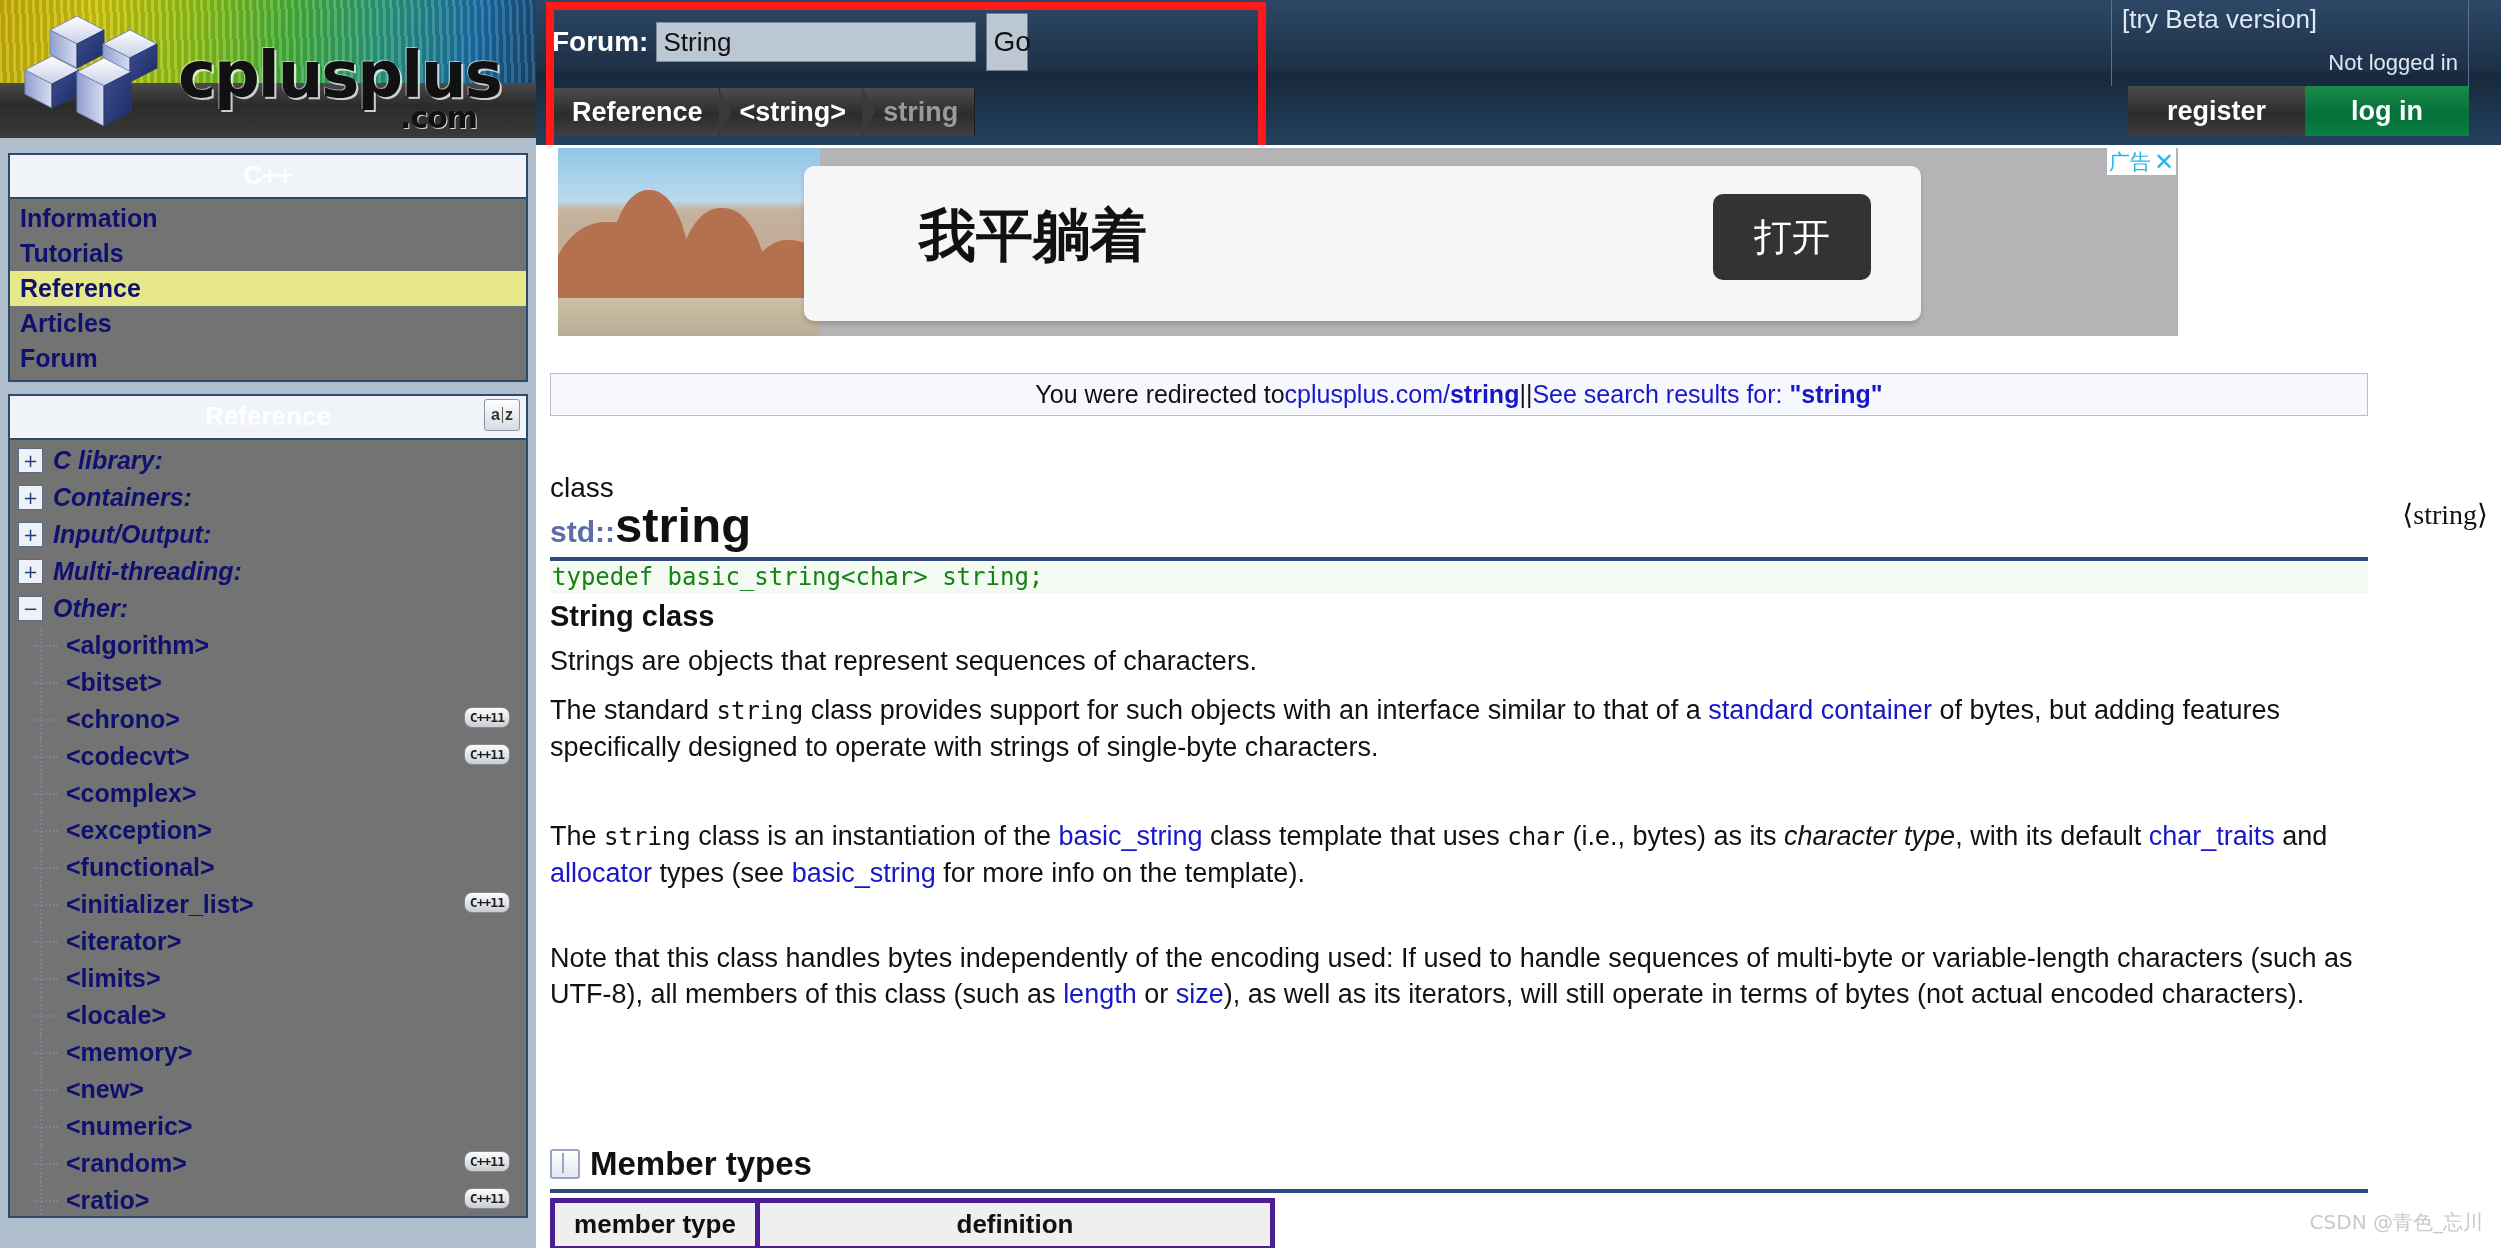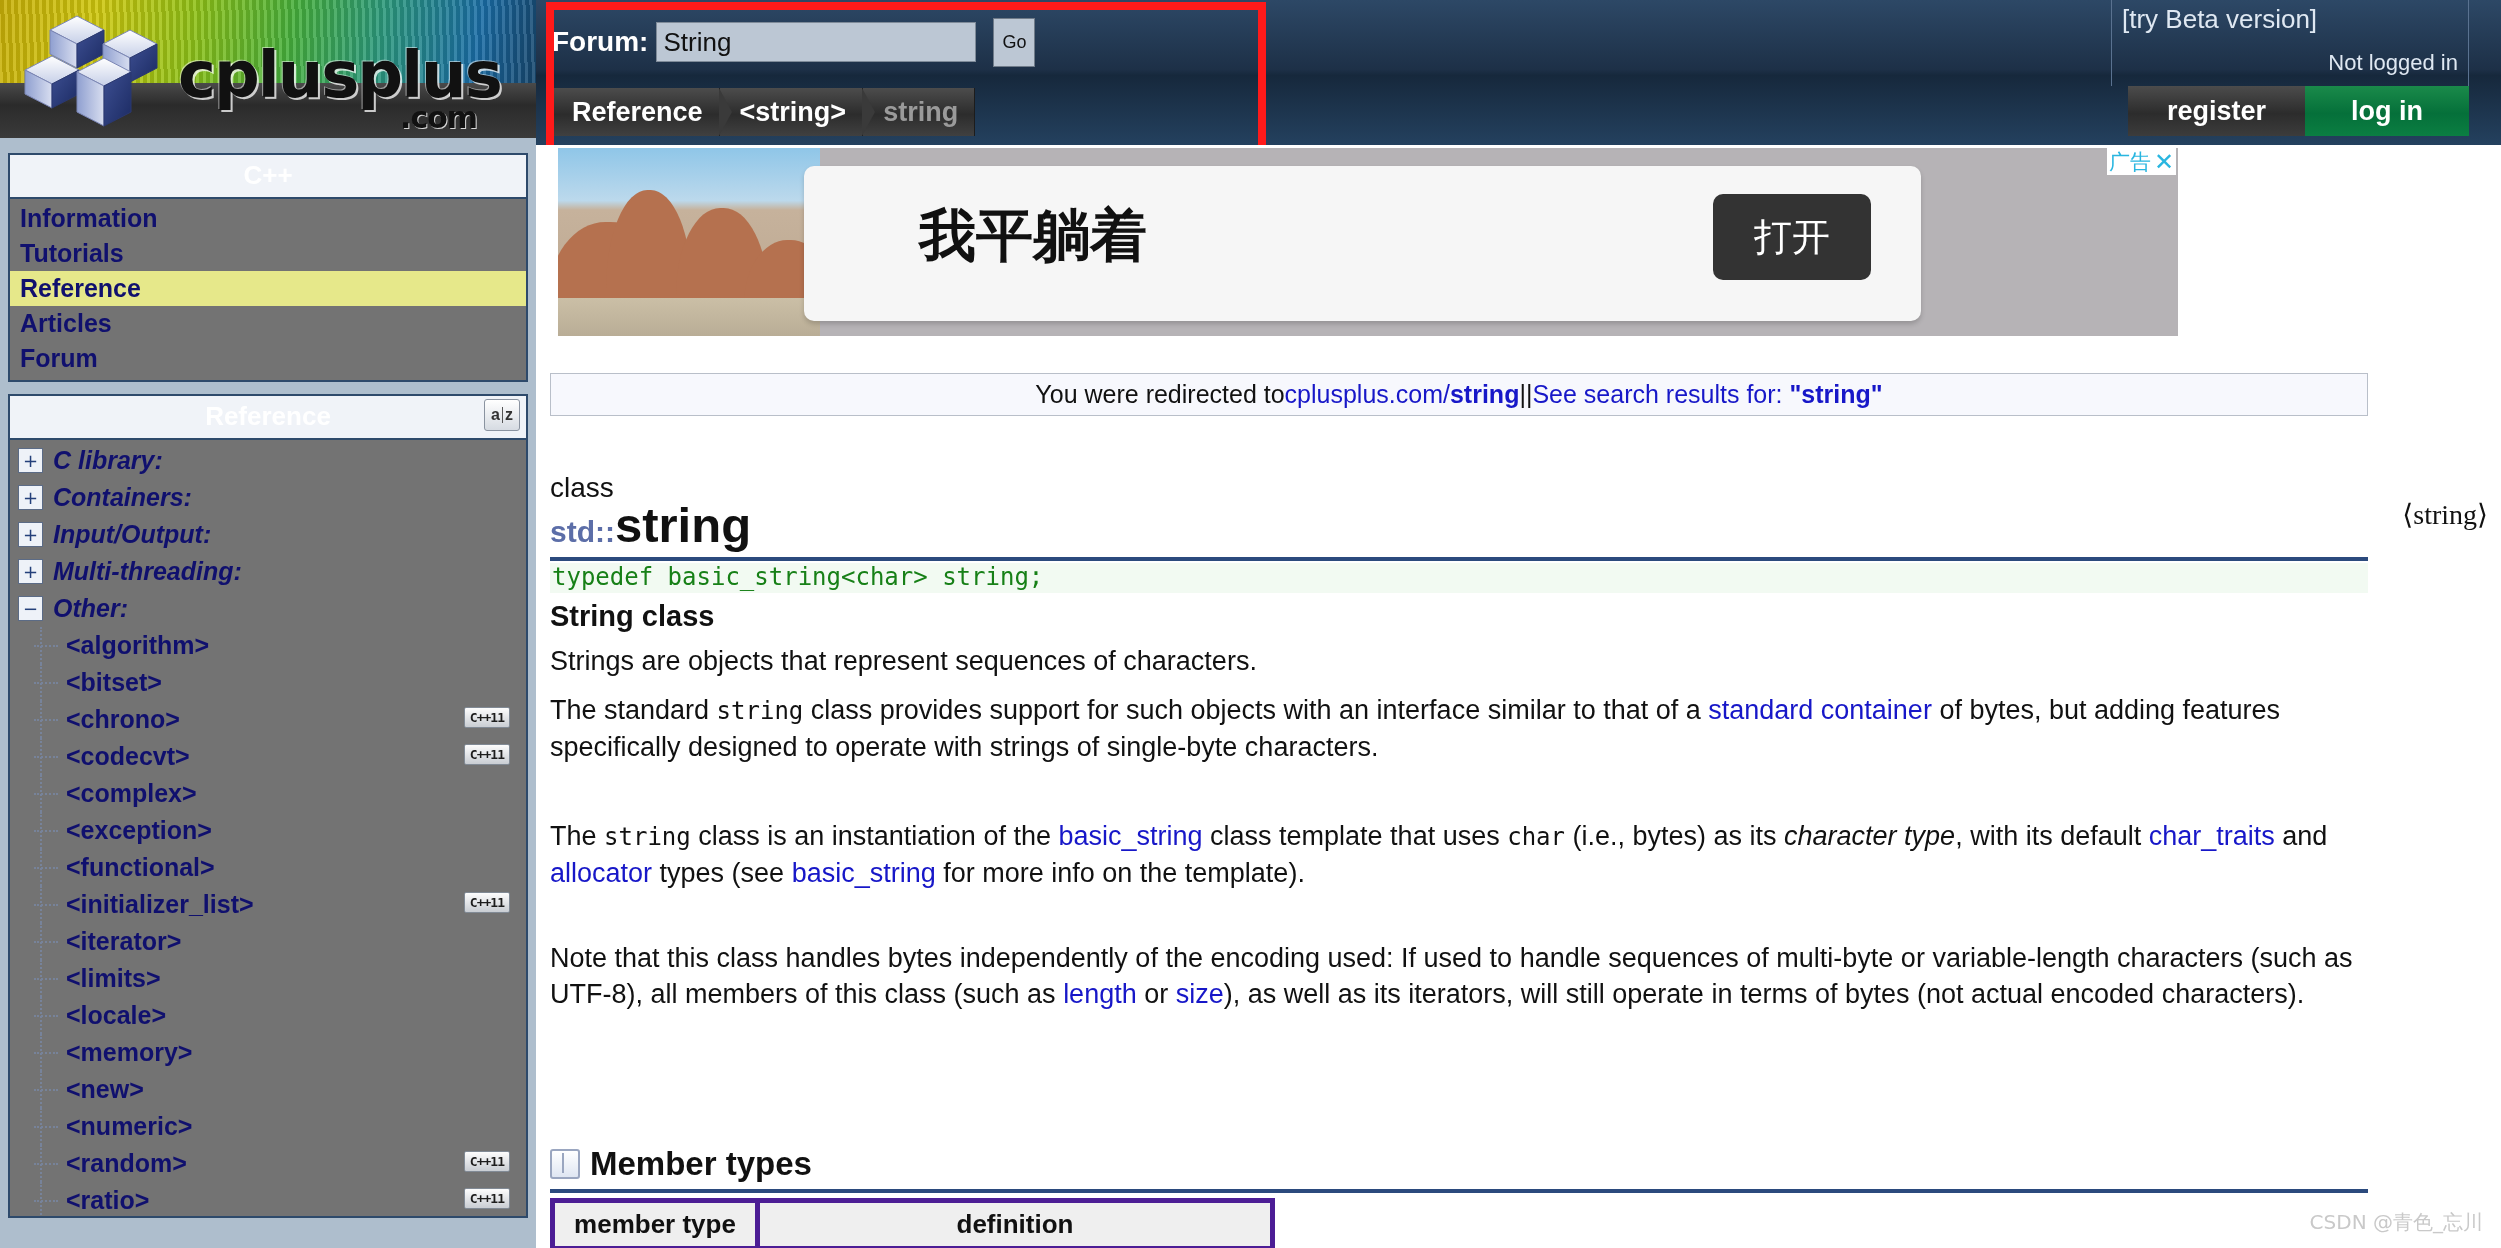--- a/index.html
+++ b/index.html
@@ -57,23 +57,23 @@
   
   #searchrow { position:absolute; left:552px; top:8px; height:68px; display:flex; align-items:center; }
   #searchlabel { color:#ffffff; font-weight:bold; font-size:28px; font-family:"Liberation Sans",sans-serif; margin-right:8px; }
   #searchinput {
     width:320px; height:40px; box-sizing:border-box;
     background:#bcc7d4; border:1px solid #7f8b99;
     font-size:26px; color:#111; padding:2px 6px;
     font-family:"Liberation Sans",sans-serif;
   }
   #gobtn {
-    margin-left:17px; width:42px; height:49px; box-sizing:border-box;
+    margin-left:10px; width:42px; height:58px; box-sizing:border-box;
     background:#bcc7d4; border:1px solid #6f7b89; color:#111;
-    font-size:18px; cursor:pointer; font-family:"Liberation Sans",sans-serif;
+    font-size:28px; cursor:pointer; font-family:"Liberation Sans",sans-serif;
   }
 
   
   #crumbs { position:absolute; left:552px; top:88px; height:48px; display:flex; align-items:stretch; }
   .crumb {
     position:relative; display:flex; align-items:center; justify-content:center;
     background:linear-gradient(to bottom,#4c4c4c,#2c2c2c 55%,#404040);
     color:#fff; font-weight:bold; font-size:27px; padding:0 16px 0 20px;
     font-family:"Liberation Sans",sans-serif; border-right:1px solid #1c1c1c;
   }
@@ -138,21 +138,21 @@
     border-left:2px dotted #77839a;
   }
   .dashline { width:24px; border-top:2px dotted #77839a; margin-right:8px; flex:none; }
   .treelabel {
     color:#10106e; font-weight:bold; font-size:25px;
     font-family:"Liberation Sans",sans-serif; cursor:pointer;
   }
   .cppbadge {
     position:absolute; right:16px; top:6px;
     background:linear-gradient(to bottom,#fdfdfd,#c9cdd3);
-    border:1px solid #818a95; border-radius:2px;
+    border:1px solid #818a95; border-radius:8px;
     font-size:13px; font-weight:bold; color:#1d1d1d; padding:2px 5px;
     font-family:"DejaVu Sans Mono", monospace; letter-spacing:-1px;
   }
   #treepanel { border:2px solid #2e4a6b; background:#f0f3f8; height:820px; overflow:hidden; }
 
   
   #main { position:absolute; left:536px; top:145px; width:1965px; height:1103px; background:#fff; }
 
   
   #ad { position:absolute; left:22px; top:3px; width:1620px; height:188px; background:#b6b3b6; }

